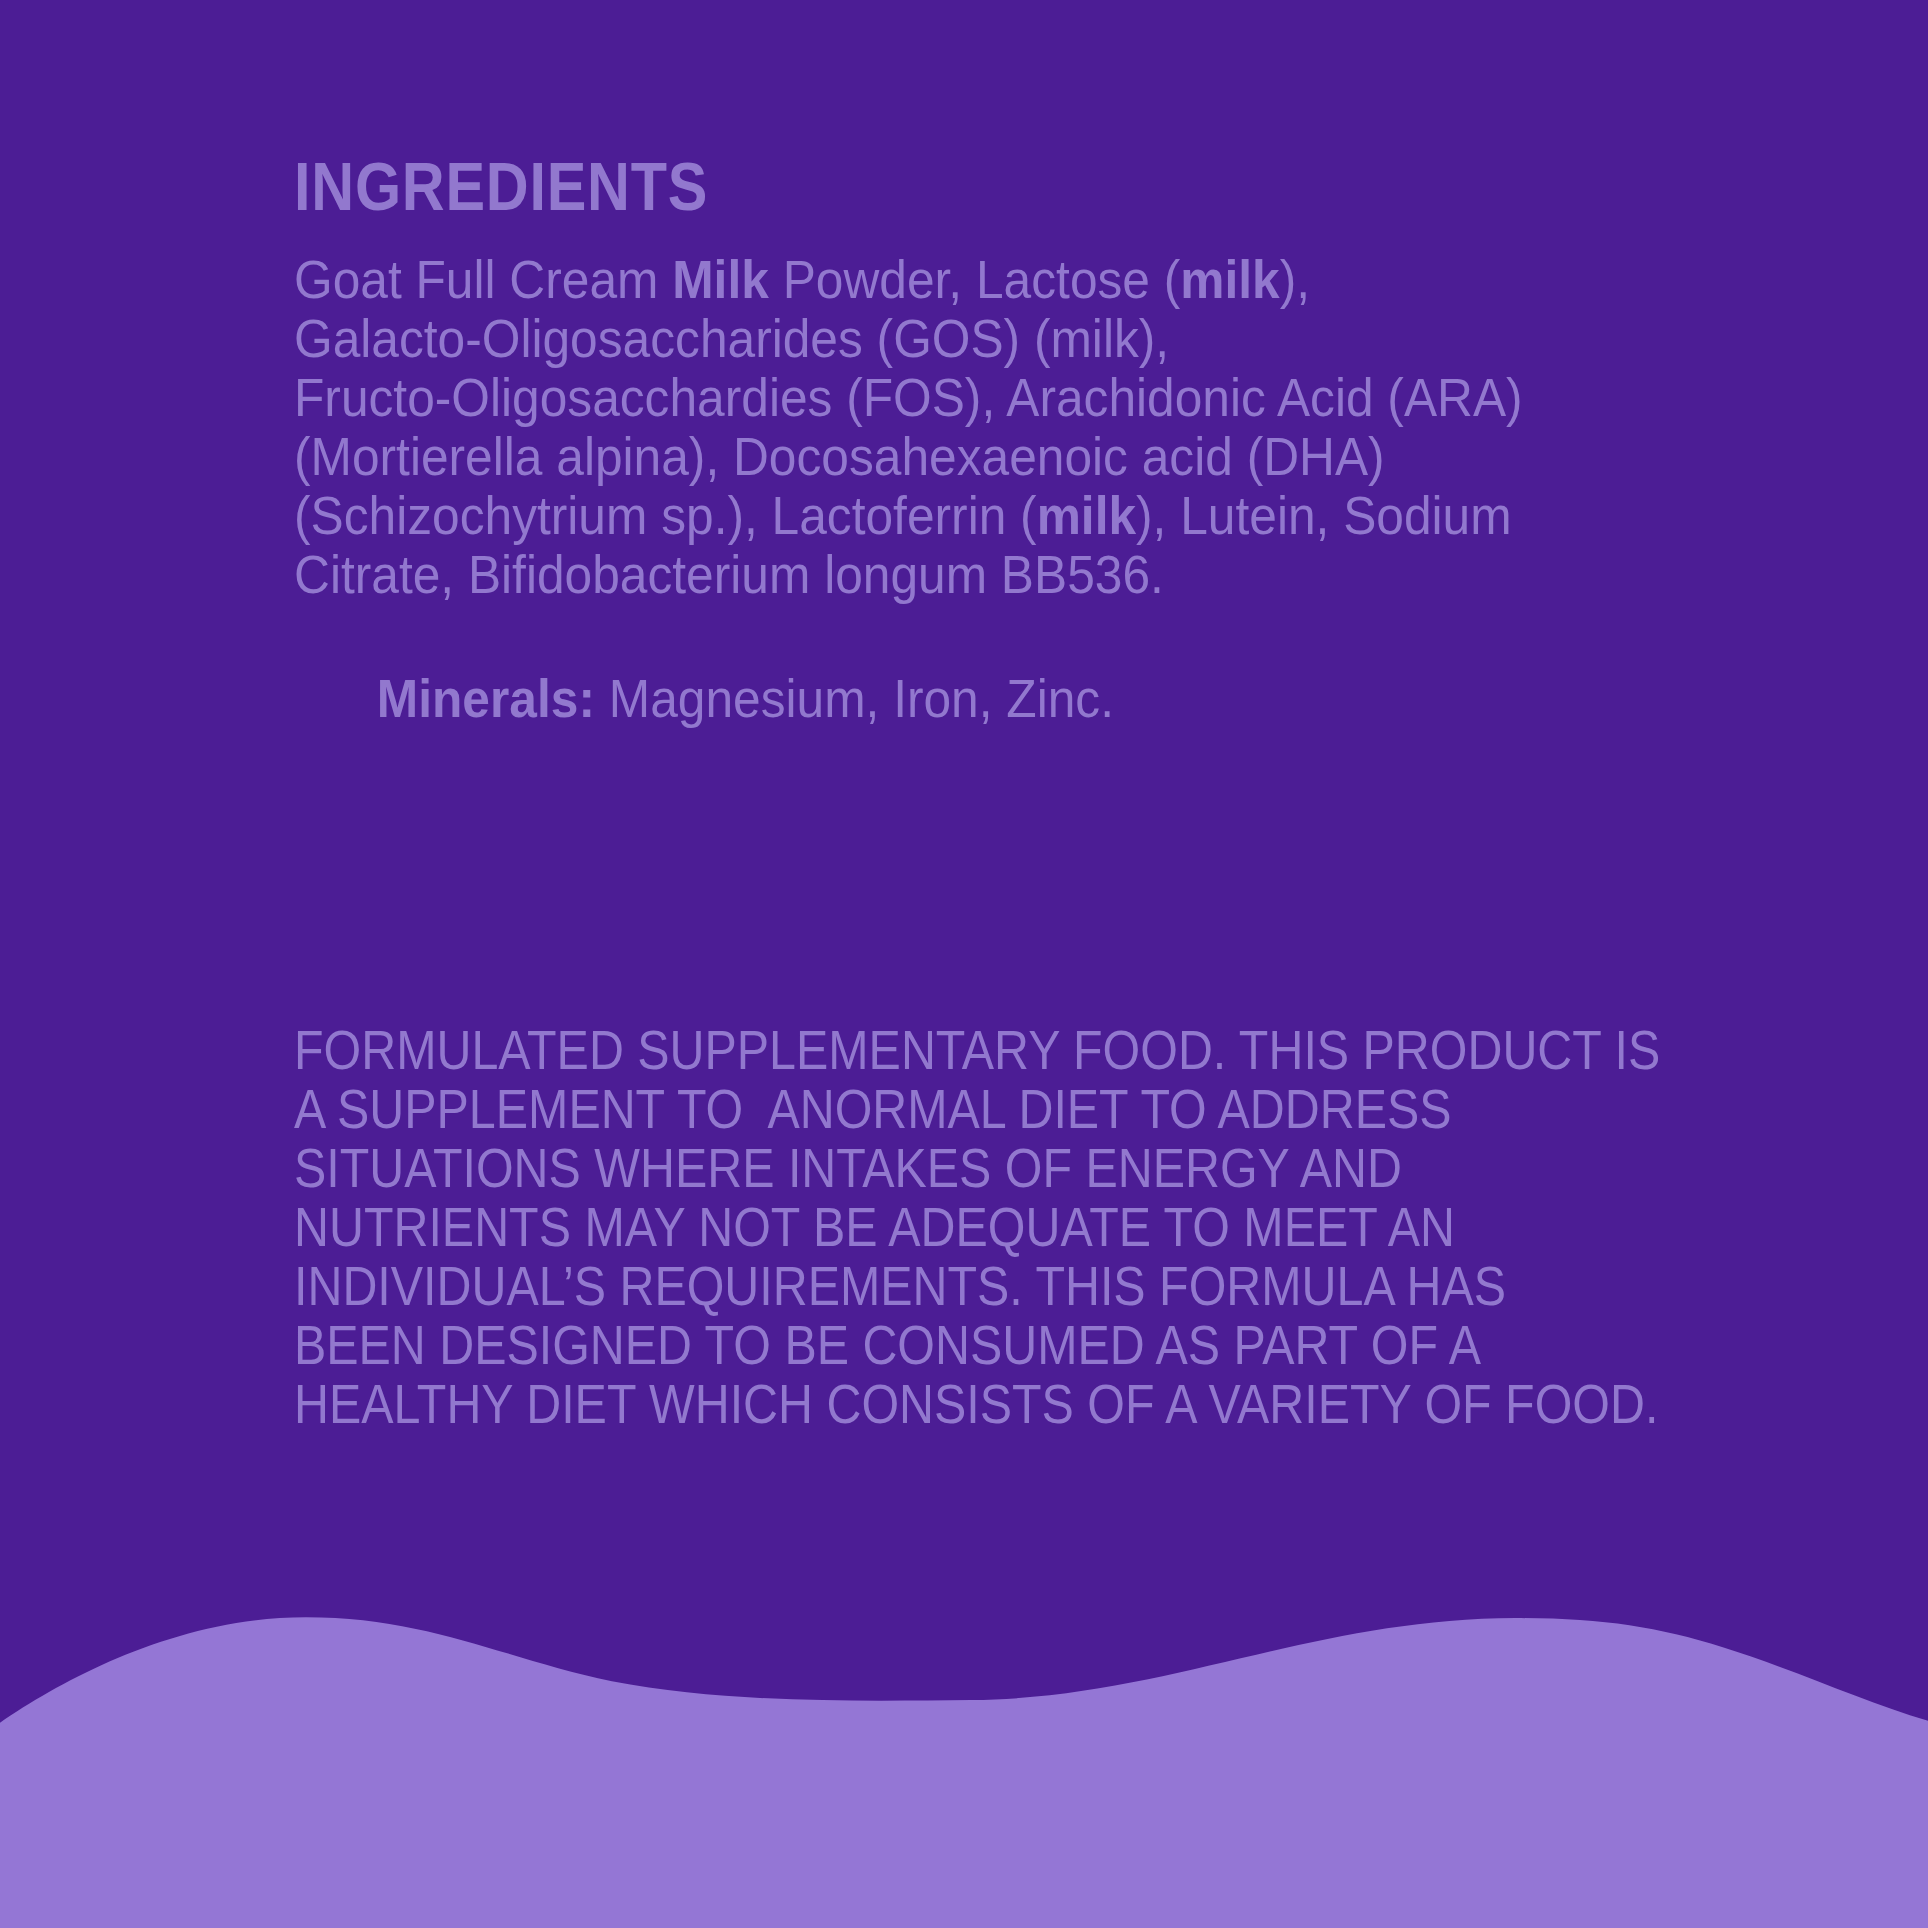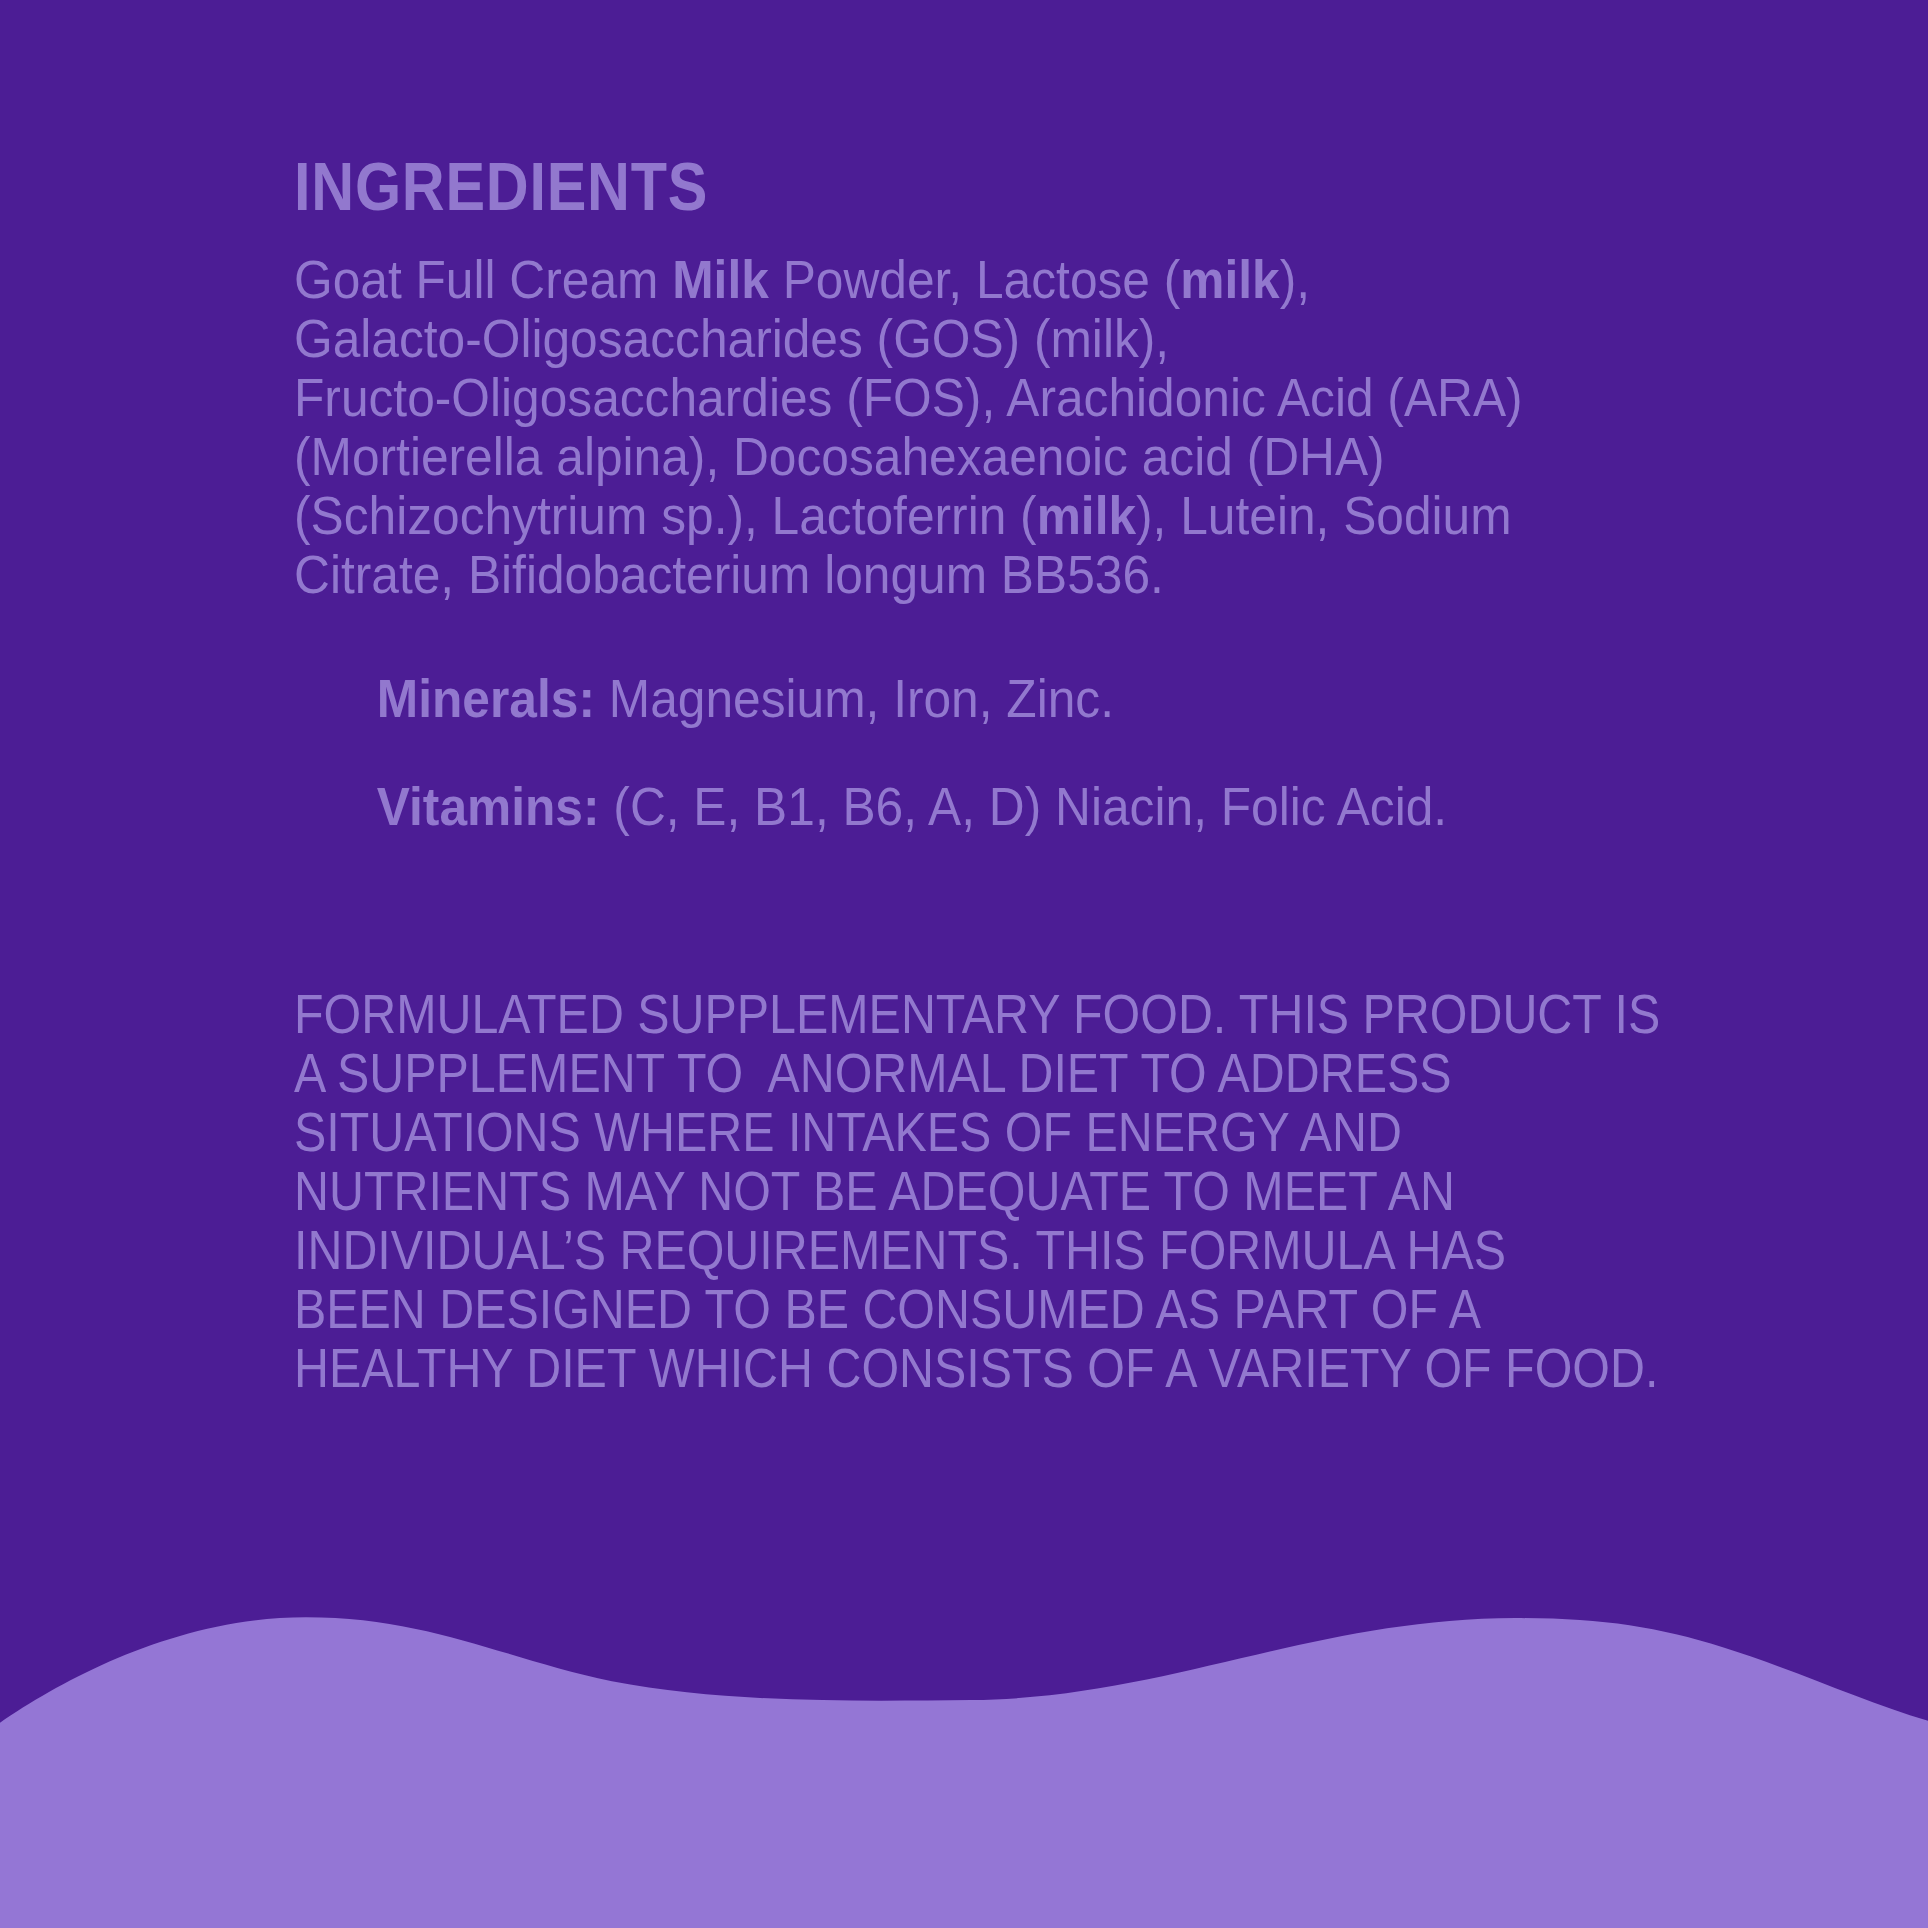--- a/index.html
+++ b/index.html
@@ -26,21 +26,21 @@
     white-space: pre;
     margin: 0;
   }
   #ingredients-body { top: 250px; font-size: 54px; }
   #ingredients-body .line { line-height: 59px; transform: scaleX(0.92); }
   .mid-line { font-size: 54px; line-height: 59px; text-align: right; }
   .mid-line .line { transform: scaleX(0.92); }
   #minerals-line { top: 610px; }
   #vitamins-line { top: 718px; }
   #allergen-line { top: 827px; font-weight: bold; }
-  #disclaimer { top: 985px; font-size: 55px; }
+  #disclaimer { top: 1021px; font-size: 55px; }
   #disclaimer .line { line-height: 59px; transform: scaleX(0.88); }
   b { font-weight: bold; }
   #wave-svg {
     position: absolute;
     left: 0;
     bottom: 0;
     width: 1928px;
     height: 422px;
     display: block;
   }
@@ -60,25 +60,20 @@
       <div class="line"><span>(Schizochytrium sp.), Lactoferrin (</span><b>milk</b><span>), Lutein, Sodium</span></div>
       <div class="line"><span>Citrate, Bifidobacterium longum BB536.</span></div>
     </div>
 
   <div id="minerals-line" class="abs mid-line">
     <div class="line">
       <b>Minerals:</b><span> Magnesium, Iron, Zinc.</span>
     </div>
   </div>
 
-  <div id="vitamins-line" class="abs mid-line">
-    <div class="line">
-      <b>Vitamins:</b><span> (C, E, B1, B6, A, D) Niacin, Folic Acid.</span>
-    </div>
-  </div>
 
 
   <div id="disclaimer" class="abs">
       <div class="line"><span>FORMULATED SUPPLEMENTARY FOOD. THIS PRODUCT IS</span></div>
       <div class="line"><span>A SUPPLEMENT TO  ANORMAL DIET TO ADDRESS</span></div>
       <div class="line"><span>SITUATIONS WHERE INTAKES OF ENERGY AND</span></div>
       <div class="line"><span>NUTRIENTS MAY NOT BE ADEQUATE TO MEET AN</span></div>
       <div class="line"><span>INDIVIDUAL’S REQUIREMENTS. THIS FORMULA HAS</span></div>
       <div class="line"><span>BEEN DESIGNED TO BE CONSUMED AS PART OF A</span></div>
       <div class="line"><span>HEALTHY DIET WHICH CONSISTS OF A VARIETY OF FOOD.</span></div>

